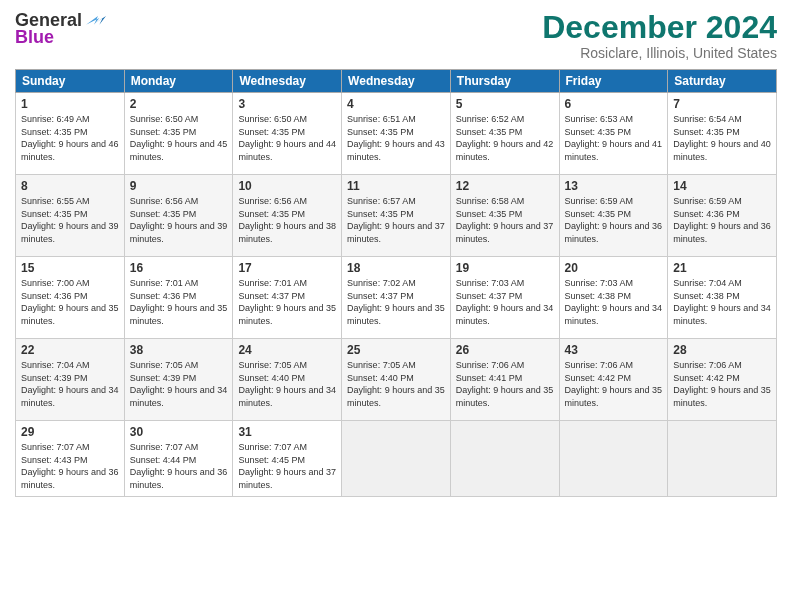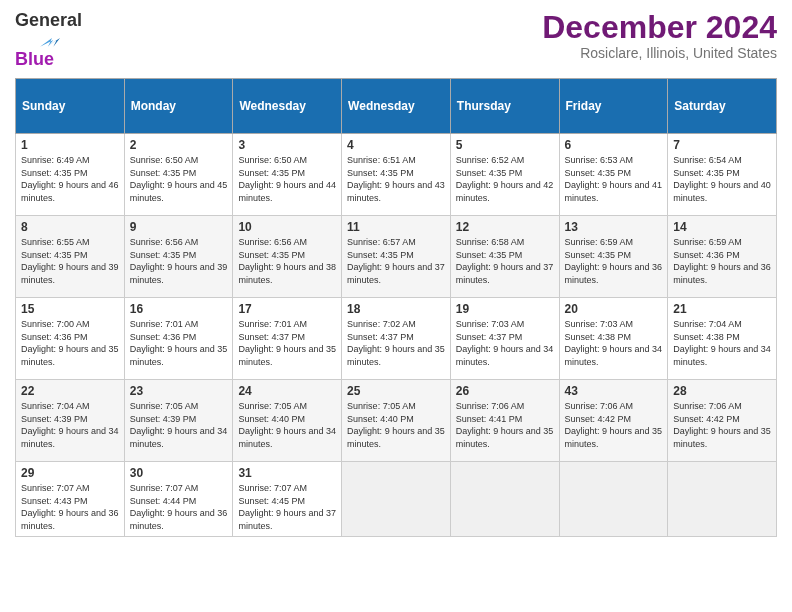--- a/index.html
+++ b/index.html
@@ -23,52 +23,51 @@
     }
     .logo {
       display: flex;
       flex-direction: column;
       align-items: flex-start;
     }
     .logo-text {
       display: flex;
       align-items: center;
       gap: 2px;
-      flex-direction: column;
     }
     .logo-icon {
       width: 20px;
       height: 20px;
       margin-left: 2px;
     }
     .title-section {
       text-align: right;
     }
     .month-title {
       font-size: 32px;
       font-weight: bold;
-      color: #701a75;
+      color: #0f766e;
       line-height: 1.1;
     }
     .subtitle {
       font-size: 14px;
       color: #737373;
     }
     .calendar {
       width: 100%;
       border-collapse: collapse;
       table-layout: fixed;
     }
     .calendar th {
       background: #1a6eb0;
       color: #fff;
       font-size: 12px;
       font-weight: bold;
       text-align: left;
-      padding: 20px 6px;
+      padding: 4px 6px;
       border: 1px solid #aaa;
     }
     .calendar td {
       border: 1px solid #ccc;
       vertical-align: top;
       padding: 4px 5px;
       font-size: 9.5px;
       color: #333;
       height: 82px;
       background: #fff;
@@ -307,21 +306,21 @@
         <tr>
           <td>
         <span class="day-number">22</span>
         <div class="day-info">
           <span>Sunrise: 7:04 AM</span><br>
           <span>Sunset: 4:39 PM</span><br>
           <span>Daylight: 9 hours and 34 minutes.</span>
         </div>
       </td>
           <td>
-        <span class="day-number">23</span>
+        <span class="day-number">38</span>
         <div class="day-info">
           <span>Sunrise: 7:05 AM</span><br>
           <span>Sunset: 4:39 PM</span><br>
           <span>Daylight: 9 hours and 34 minutes.</span>
         </div>
       </td>
           <td>
         <span class="day-number">24</span>
         <div class="day-info">
           <span>Sunrise: 7:05 AM</span><br>

